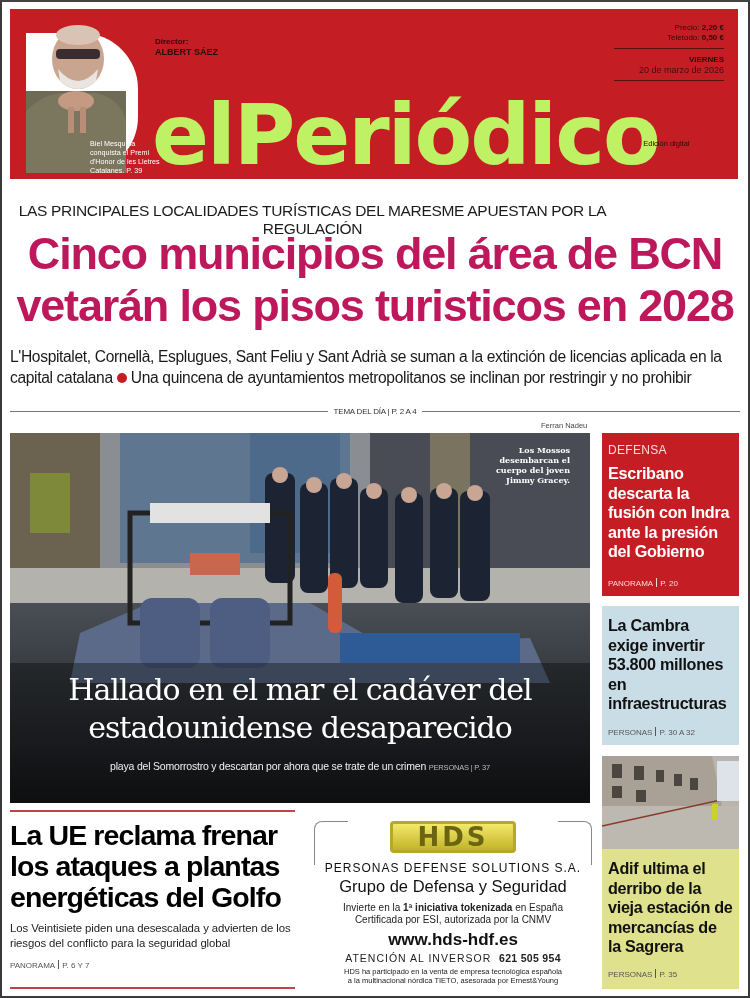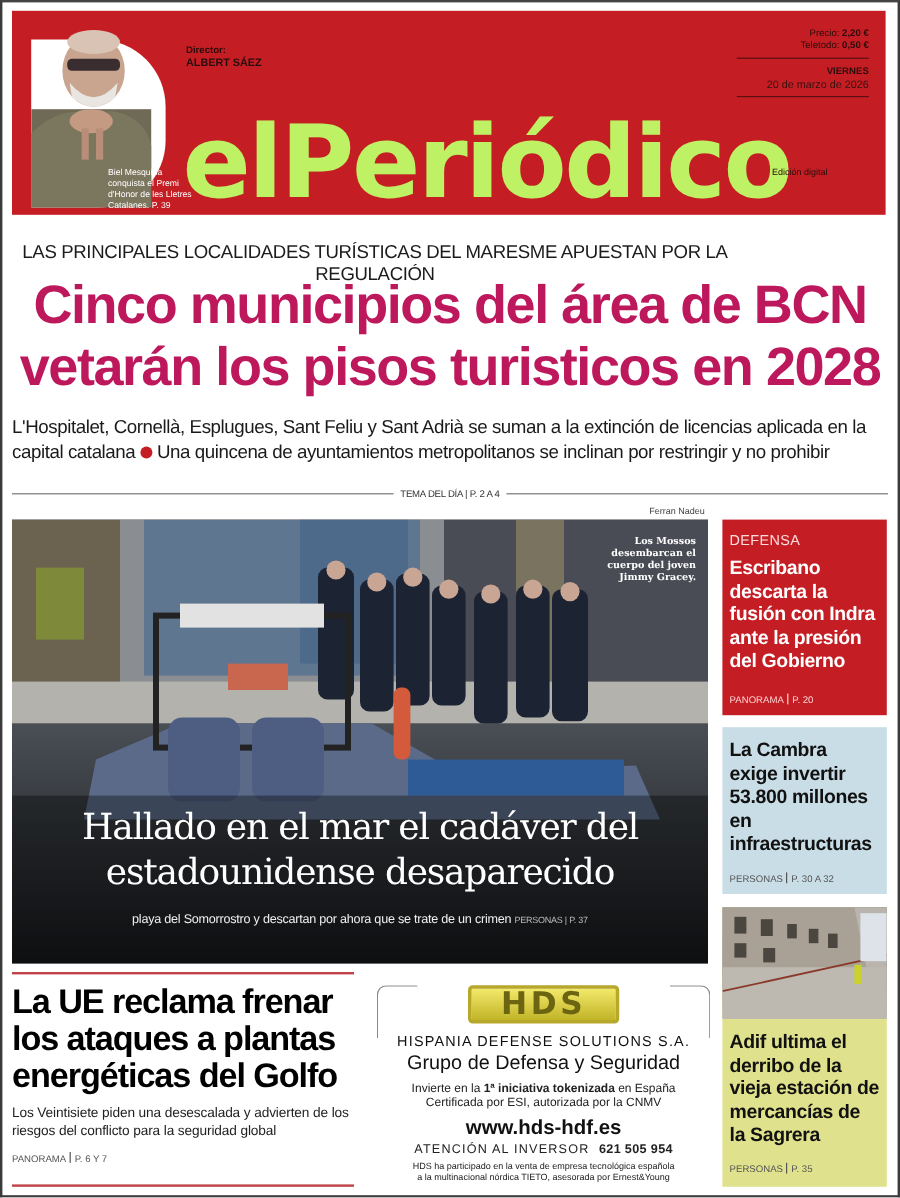--- a/index.html
+++ b/index.html
@@ -33,21 +33,21 @@
   .tema .line { flex: 1; height: 1px; background: #777; }
   .tema span { font-size: 8px; color: #333; padding: 0 6px; letter-spacing: -0.2px; }
   .credit { position: absolute; left: 541px; top: 421px; font-size: 7.5px; color: #444; }
 
   
   .mainphoto { position: absolute; left: 10px; top: 433px; width: 580px; height: 370px; overflow: hidden; background: #2c2f33; }
   .mainphoto svg { position: absolute; left: 0; top: 0; }
   .photo-headline { position: absolute; left: 0; width: 580px; top: 238px; text-align: center; font-family: "DejaVu Serif", "Liberation Serif", serif; color: #fff; font-size: 30px; line-height: 38px; letter-spacing: -1px; font-weight: 400; }
   .photo-deck { position: absolute; left: 0; width: 580px; top: 326px; text-align: center; color: #f0f0f0; font-size: 10.5px; line-height: 15px; letter-spacing: -0.2px; }
   .photo-deck .tag { font-size: 7.5px; color: #bbb; }
-  .photo-caption2 { position: absolute; right: 10px; top: 12px; width: 90px; text-align: right; font-family: "DejaVu Serif", serif; font-size: 8px; line-height: 10px; font-weight: 700; color: #fff; }
+  .photo-caption2 { position: absolute; right: 20px; top: 12px; width: 90px; text-align: right; font-family: "DejaVu Serif", serif; font-size: 8px; line-height: 10px; font-weight: 700; color: #fff; }
 
   
   .box { position: absolute; left: 602px; width: 137px; }
   .box-red { top: 433px; height: 163px; background: #c41e24; color: #fff; padding: 10px 6px 6px 6px; }
   .box-red .sec { font-size: 12px; color: #ffdcdc; letter-spacing: 0.3px; }
   .box-red h3 { font-size: 16.2px; line-height: 19.5px; font-weight: 700; margin-top: 7px; letter-spacing: -0.3px; }
   .box-red .ref { position: absolute; left: 6px; bottom: 8px; font-size: 8px; color: #ffd4d4; }
   .box-blue { top: 606px; height: 139px; background: #c9dde6; padding: 10px 6px 6px 6px; }
   .box-blue h3 { font-size: 16.2px; line-height: 19.5px; font-weight: 700; letter-spacing: -0.3px; color: #111; }
   .box-blue .ref { position: absolute; left: 6px; bottom: 8px; font-size: 8px; color: #555; }
@@ -231,21 +231,21 @@
   <h2>La UE reclama frenar los ataques a plantas energéticas del Golfo</h2>
   <p>Los Veintisiete piden una desescalada y advierten de los riesgos del conflicto para la seguridad global</p>
   <div class="ref"><span>PANORAMA</span><span class="bar" style="display:inline-block;width:1px;height:9px;background:#555;vertical-align:-1px;margin:0 3px;"></span><span>P. 6 Y 7</span></div>
   <div class="bottomline"></div>
 </div>
 
 <div class="ad">
   <div class="orn l"></div>
   <div class="orn r"></div>
   <div class="hds">HDS</div>
-  <div class="co">HISPANIA DEFENSE SOLUTIONS S.A.</div>
+  <div class="co">PERSONAS DEFENSE SOLUTIONS S.A.</div>
   <div class="group">Grupo de Defensa y Seguridad</div>
   <div class="inv">
     <span>Invierte en la </span><b>1ª iniciativa tokenizada</b><span> en España</span>
     <div>Certificada por ESI, autorizada por la CNMV</div>
   </div>
   <div class="url">www.hds-hdf.es</div>
   <div class="atn"><span>ATENCIÓN AL INVERSOR</span>&nbsp; <b>621 505 954</b></div>
   <div class="disc">
     <div>HDS ha participado en la venta de empresa tecnológica española</div>
     <div>a la multinacional nórdica TIETO, asesorada por Ernest&amp;Young</div>

